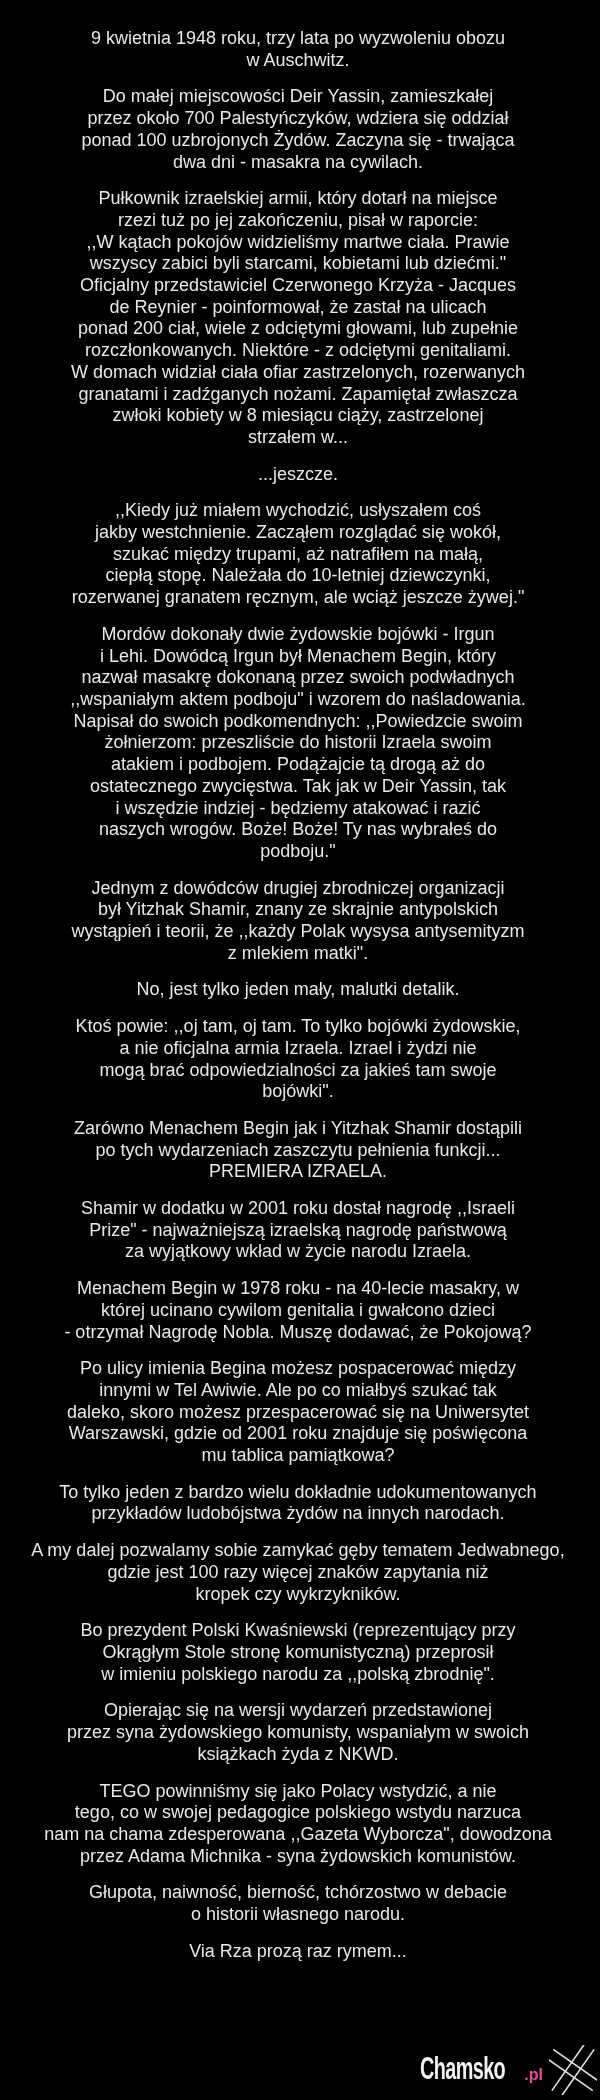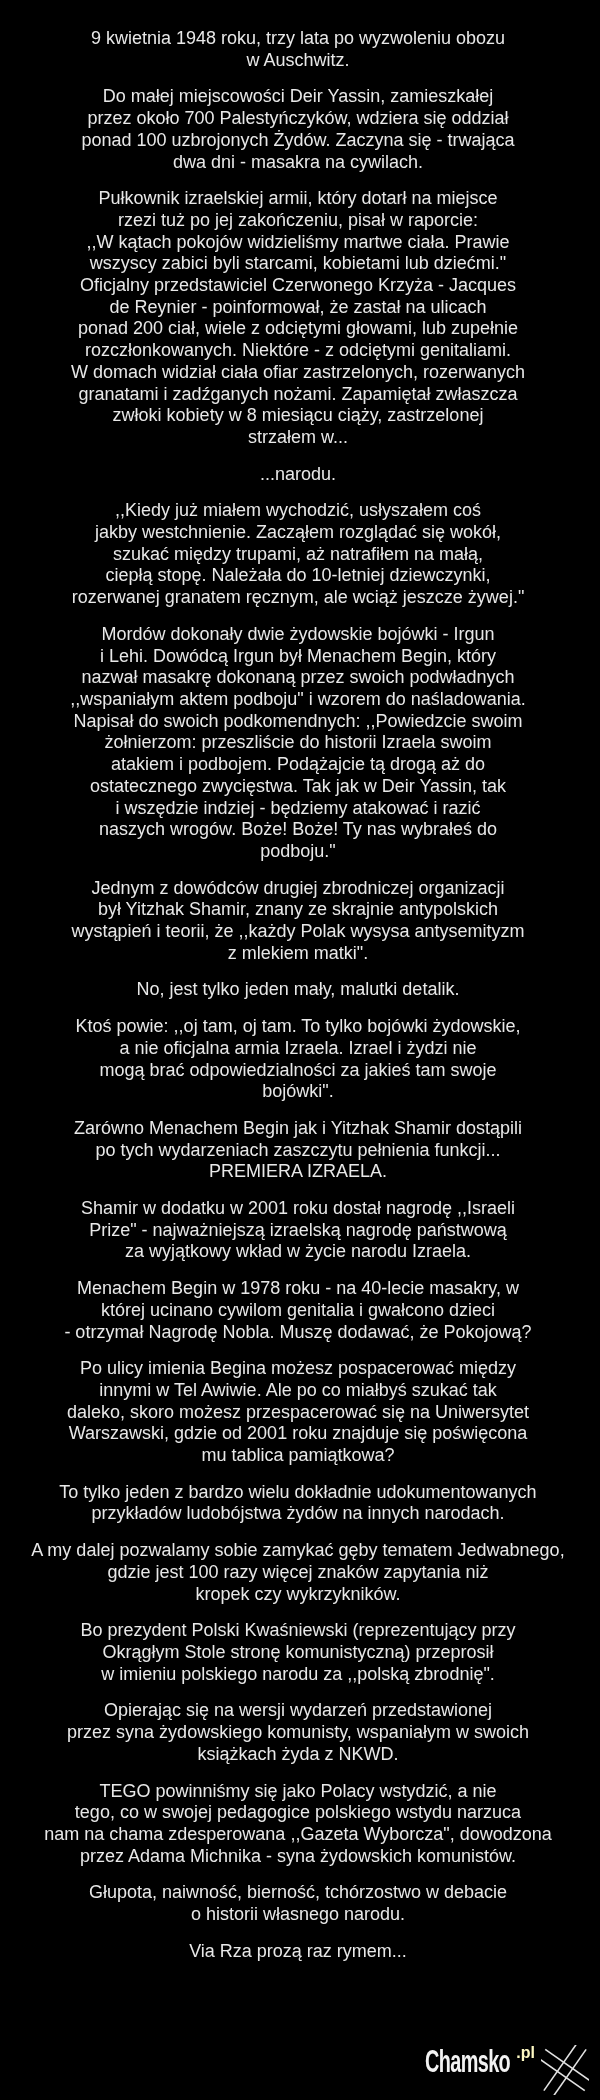--- a/index.html
+++ b/index.html
@@ -23,43 +23,44 @@
     color: #e8e8e8;
     font-size: 18px;
     line-height: 21.7px;
   }
   .text-block p {
     margin: 0 0 15px 0;
     white-space: pre-line;
   }
   .watermark {
     position: absolute;
-    right: 11px;
+    right: 3px;
     bottom: 5px;
     display: flex;
+    align-items: flex-end;
     color: #f5f5f5;
   }
   .brand {
     display: inline-block;
     font-size: 32px;
     font-weight: bold;
     line-height: 1;
     letter-spacing: -1px;
     transform: scaleX(0.62);
     transform-origin: right bottom;
     margin-bottom: 11px;
     color: #f2f2f2;
   }
   .tld {
     display: inline-block;
     font-size: 16px;
     font-weight: bold;
     line-height: 1;
-    color: #fef9c3;
-    margin: 0 2px 12px 6px;
+    color: #ec4899;
+    margin: 0 2px 12px 19px;
   }
   .mark {
     display: block;
     margin-left: 4px;
   }
 </style>
 </head>
 <body>
 
 <div class="page">
@@ -75,21 +76,21 @@
 ,,W kątach pokojów widzieliśmy martwe ciała. Prawie
 wszyscy zabici byli starcami, kobietami lub dziećmi."
 Oficjalny przedstawiciel Czerwonego Krzyża - Jacques
 de Reynier - poinformował, że zastał na ulicach
 ponad 200 ciał, wiele z odciętymi głowami, lub zupełnie
 rozczłonkowanych. Niektóre - z odciętymi genitaliami.
 W domach widział ciała ofiar zastrzelonych, rozerwanych
 granatami i zadźganych nożami. Zapamiętał zwłaszcza
 zwłoki kobiety w 8 miesiącu ciąży, zastrzelonej
 strzałem w...</p>
-    <p>...narodu.</p>
+    <p>...jeszcze.</p>
     <p>,,Kiedy już miałem wychodzić, usłyszałem coś
 jakby westchnienie. Zacząłem rozglądać się wokół,
 szukać między trupami, aż natrafiłem na małą,
 ciepłą stopę. Należała do 10-letniej dziewczynki,
 rozerwanej granatem ręcznym, ale wciąż jeszcze żywej."</p>
     <p>Mordów dokonały dwie żydowskie bojówki - Irgun
 i Lehi. Dowódcą Irgun był Menachem Begin, który
 nazwał masakrę dokonaną przez swoich podwładnych
 ,,wspaniałym aktem podboju" i wzorem do naśladowania.
 Napisał do swoich podkomendnych: ,,Powiedzcie swoim

